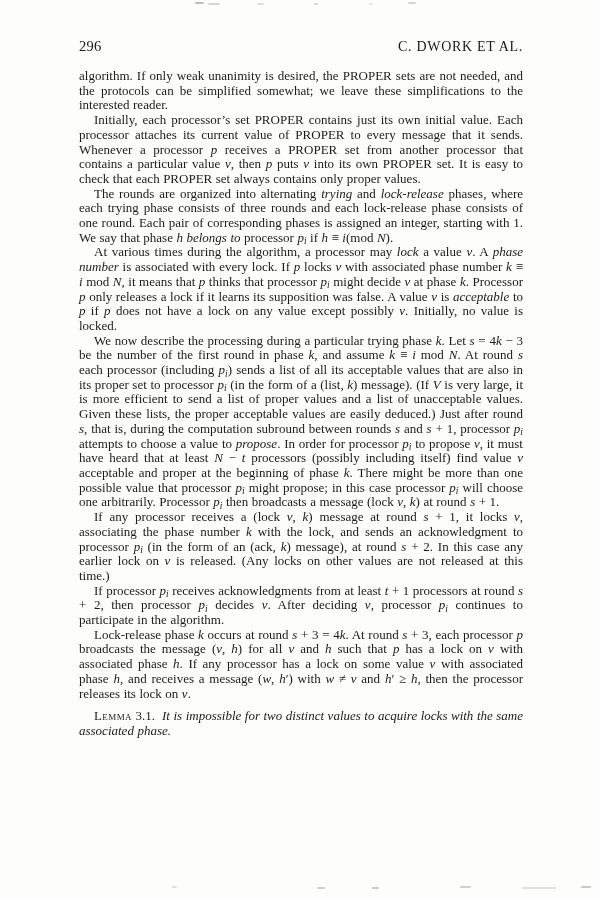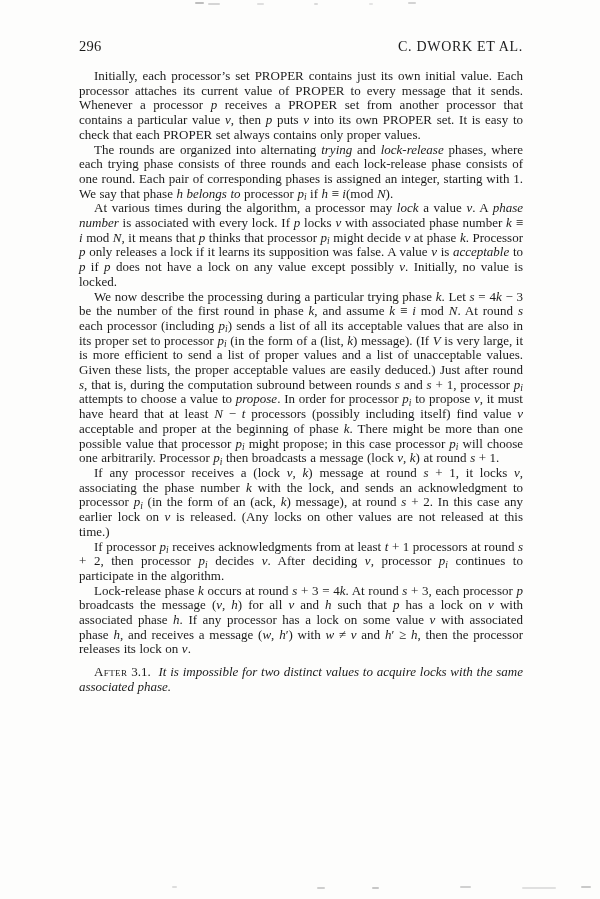--- a/index.html
+++ b/index.html
@@ -44,28 +44,29 @@
     <i class="mark" style="left:408px;top:2px;width:8px;background:#b0b0b0;"></i>
   </div>
 
   <div class="content">
     <header class="pheader">
       <span class="pagenum">296</span>
       <span class="runhead">C. DWORK ET AL.</span>
     </header>
 
     <main>
+      <p class="para noindent"><span>algorithm. If only weak unanimity is desired, the PROPER sets are not needed, and the protocols can be simplified somewhat; we leave these simplifications to the interested reader.</span></p>
       <p class="para"><span>Initially, each processor’s set PROPER contains just its own initial value. Each processor attaches its current value of PROPER to every message that it sends. Whenever a processor </span><span class="s-i">p</span><span> receives a PROPER set from another processor that contains a particular value </span><span class="s-i">v</span><span>, then </span><span class="s-i">p</span><span> puts </span><span class="s-i">v</span><span> into its own PROPER set. It is easy to check that each PROPER set always contains only proper values.</span></p>
       <p class="para"><span>The rounds are organized into alternating </span><span class="s-i">trying</span><span> and </span><span class="s-i">lock-release</span><span> phases, where each trying phase consists of three rounds and each lock-release phase consists of one round. Each pair of corresponding phases is assigned an integer, starting with 1. We say that phase </span><span class="s-i">h belongs to</span><span> processor </span><span class="s-i">p</span><span class="s-sub">i</span><span> if </span><span class="s-i">h</span><span> ≡ </span><span class="s-i">i</span><span>(mod </span><span class="s-i">N</span><span>).</span></p>
       <p class="para"><span>At various times during the algorithm, a processor may </span><span class="s-i">lock</span><span> a value </span><span class="s-i">v</span><span>. A </span><span class="s-i">phase number</span><span> is associated with every lock. If </span><span class="s-i">p</span><span> locks </span><span class="s-i">v</span><span> with associated phase number </span><span class="s-i">k</span><span> ≡ </span><span class="s-i">i</span><span> mod </span><span class="s-i">N</span><span>, it means that </span><span class="s-i">p</span><span> thinks that processor </span><span class="s-i">p</span><span class="s-sub">i</span><span> might decide </span><span class="s-i">v</span><span> at phase </span><span class="s-i">k</span><span>. Processor </span><span class="s-i">p</span><span> only releases a lock if it learns its supposition was false. A value </span><span class="s-i">v</span><span> is </span><span class="s-i">acceptable</span><span> to </span><span class="s-i">p</span><span> if </span><span class="s-i">p</span><span> does not have a lock on any value except possibly </span><span class="s-i">v</span><span>. Initially, no value is locked.</span></p>
       <p class="para"><span>We now describe the processing during a particular trying phase </span><span class="s-i">k</span><span>. Let </span><span class="s-i">s</span><span> = 4</span><span class="s-i">k</span><span> − 3 be the number of the first round in phase </span><span class="s-i">k</span><span>, and assume </span><span class="s-i">k</span><span> ≡ </span><span class="s-i">i</span><span> mod </span><span class="s-i">N</span><span>. At round </span><span class="s-i">s</span><span> each processor (including </span><span class="s-i">p</span><span class="s-sub">i</span><span>) sends a list of all its acceptable values that are also in its proper set to processor </span><span class="s-i">p</span><span class="s-sub">i</span><span> (in the form of a (list, </span><span class="s-i">k</span><span>) message). (If </span><span class="s-i">V</span><span> is very large, it is more efficient to send a list of proper values and a list of unacceptable values. Given these lists, the proper acceptable values are easily deduced.) Just after round </span><span class="s-i">s</span><span>, that is, during the computation subround between rounds </span><span class="s-i">s</span><span> and </span><span class="s-i">s</span><span> + 1, processor </span><span class="s-i">p</span><span class="s-sub">i</span><span> attempts to choose a value to </span><span class="s-i">propose</span><span>. In order for processor </span><span class="s-i">p</span><span class="s-sub">i</span><span> to propose </span><span class="s-i">v</span><span>, it must have heard that at least </span><span class="s-i">N</span><span> − </span><span class="s-i">t</span><span> processors (possibly including itself) find value </span><span class="s-i">v</span><span> acceptable and proper at the beginning of phase </span><span class="s-i">k</span><span>. There might be more than one possible value that processor </span><span class="s-i">p</span><span class="s-sub">i</span><span> might propose; in this case processor </span><span class="s-i">p</span><span class="s-sub">i</span><span> will choose one arbitrarily. Processor </span><span class="s-i">p</span><span class="s-sub">i</span><span> then broadcasts a message (lock </span><span class="s-i">v</span><span>, </span><span class="s-i">k</span><span>) at round </span><span class="s-i">s</span><span> + 1.</span></p>
       <p class="para"><span>If any processor receives a (lock </span><span class="s-i">v</span><span>, </span><span class="s-i">k</span><span>) message at round </span><span class="s-i">s</span><span> + 1, it locks </span><span class="s-i">v</span><span>, associating the phase number </span><span class="s-i">k</span><span> with the lock, and sends an acknowledgment to processor </span><span class="s-i">p</span><span class="s-sub">i</span><span> (in the form of an (ack, </span><span class="s-i">k</span><span>) message), at round </span><span class="s-i">s</span><span> + 2. In this case any earlier lock on </span><span class="s-i">v</span><span> is released. (Any locks on other values are not released at this time.)</span></p>
       <p class="para"><span>If processor </span><span class="s-i">p</span><span class="s-sub">i</span><span> receives acknowledgments from at least </span><span class="s-i">t</span><span> + 1 processors at round </span><span class="s-i">s</span><span> + 2, then processor </span><span class="s-i">p</span><span class="s-sub">i</span><span> decides </span><span class="s-i">v</span><span>. After deciding </span><span class="s-i">v</span><span>, processor </span><span class="s-i">p</span><span class="s-sub">i</span><span> continues to participate in the algorithm.</span></p>
       <p class="para"><span>Lock-release phase </span><span class="s-i">k</span><span> occurs at round </span><span class="s-i">s</span><span> + 3 = 4</span><span class="s-i">k</span><span>. At round </span><span class="s-i">s</span><span> + 3, each processor </span><span class="s-i">p</span><span> broadcasts the message (</span><span class="s-i">v</span><span>, </span><span class="s-i">h</span><span>) for all </span><span class="s-i">v</span><span> and </span><span class="s-i">h</span><span> such that </span><span class="s-i">p</span><span> has a lock on </span><span class="s-i">v</span><span> with associated phase </span><span class="s-i">h</span><span>. If any processor has a lock on some value </span><span class="s-i">v</span><span> with associated phase </span><span class="s-i">h</span><span>, and receives a message (</span><span class="s-i">w</span><span>, </span><span class="s-i">h</span><span>′) with </span><span class="s-i">w</span><span> ≠ </span><span class="s-i">v</span><span> and </span><span class="s-i">h</span><span>′ ≥ </span><span class="s-i">h</span><span>, then the processor releases its lock on </span><span class="s-i">v</span><span>.</span></p>
-      <p class="para gap-lg"><span class="s-sc">After</span><span> 3.1.&nbsp; </span><span class="s-i">It is impossible for two distinct values to acquire locks with the same associated phase.</span></p>
+      <p class="para gap-lg"><span class="s-sc">Lemma</span><span> 3.1.&nbsp; </span><span class="s-i">It is impossible for two distinct values to acquire locks with the same associated phase.</span></p>
     </main>
   </div>
 
   <div>
     <i class="mark" style="left:172px;top:886px;width:5px;background:#c2c2c2;"></i>
     <i class="mark" style="left:317px;top:887px;width:8px;background:#a8a8a8;"></i>
     <i class="mark" style="left:372px;top:887px;width:7px;background:#9b9b9b;"></i>
     <i class="mark" style="left:460px;top:886px;width:11px;background:#ababab;"></i>
     <i class="mark" style="left:522px;top:887px;width:34px;background:#c8c8c8;"></i>
     <i class="mark" style="left:581px;top:886px;width:10px;background:#9e9e9e;"></i>

